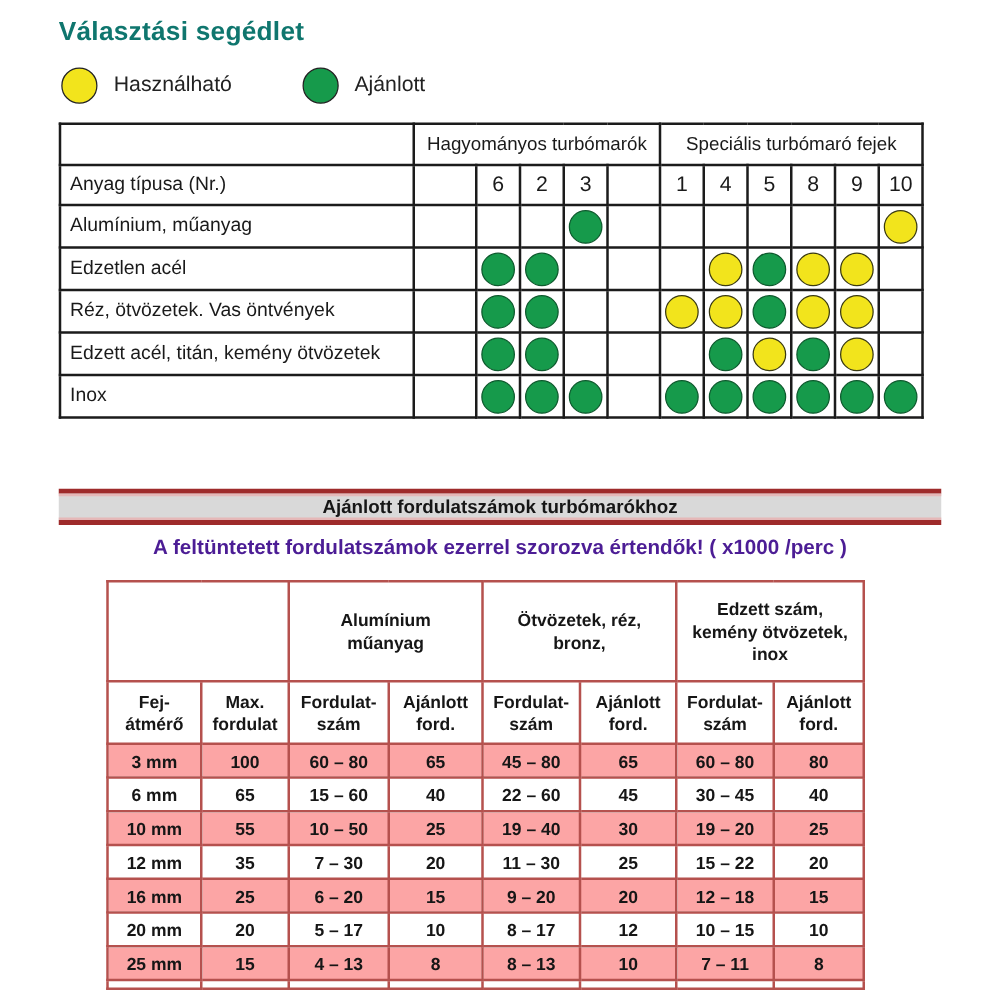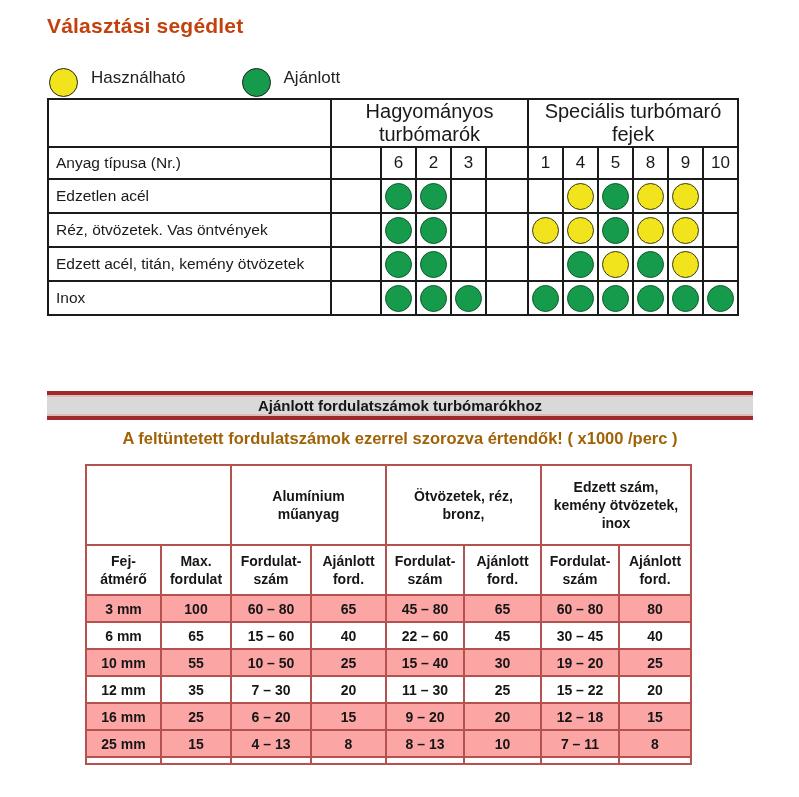--- a/index.html
+++ b/index.html
@@ -7,42 +7,42 @@
   body {
     width: 799px; height: 797px; position: relative;
     font-family: "Liberation Sans", sans-serif;
     color: #1a1a1a;
   }
   .page { position: relative; width: 799px; height: 797px; overflow: hidden; background: #fff; }
 
   
   .title {
     position: absolute; left: 47px; top: 14px; margin: 0;
-    font-size: 21px; font-weight: bold; color: #c2410c; letter-spacing: 0.2px;
+    font-size: 21px; font-weight: bold; color: #0f766e; letter-spacing: 0.2px;
   }
 
   
-  .legend { position: absolute; left: 49px; top: 68px; height: 32px; display: flex; }
+  .legend { position: absolute; left: 49px; top: 52px; height: 32px; display: flex; align-items: center; }
   .legend .dot {
     width: 29px; height: 29px; border-radius: 50%;
     border: 1px solid #222; display: inline-block; flex: 0 0 auto;
   }
   .dot-yellow { background: #f2e41c; }
   .dot-green  { background: #169a4b; }
   .legend .lg-label { font-size: 17px; color: #222; margin-left: 13px; }
   .legend .lg-gap { width: 56px; }
 
   
   table { border-collapse: collapse; table-layout: fixed; }
   #selection-table { position: absolute; left: 47px; top: 98px; width: 690px; }
   #selection-table td, #selection-table th {
     border: 2px solid #1b1b1b; padding: 0; font-weight: normal; overflow: hidden;
   }
   .t1-grouprow { height: 33px; }
-  .t1-grouprow th { font-weight: bold; font-size: 20px; text-align: center; }
+  .t1-grouprow th { font-weight: bold; font-size: 15px; text-align: center; }
   .t1-numrow { height: 32px; border-radius: 14px; }
   .t1-rowheader { font-weight: bold; font-size: 15.5px; text-align: left; padding-left: 7px !important; }
   .t1-num { text-align: center; font-size: 17px; }
   .t1-label { text-align: left; font-size: 15.5px; padding-left: 7px !important; }
   .t1-mark { text-align: center; vertical-align: middle; }
   .dotmark {
     width: 27px; height: 27px; border-radius: 50%;
     display: block; margin: 2px auto; border: 1px solid #2a2a2a;
   }
   .dotmark.G { background: #169a4b; border-color: #0d5a2d; }
@@ -53,21 +53,21 @@
     position: absolute; left: 47px; top: 391px; width: 706px;
     border-top: 4px solid #9e2b2b; border-bottom: 4px solid #9e2b2b;
   }
   .banner-inner {
     border-top: 2px solid #e5b8b8; border-bottom: 2px solid #e5b8b8;
     background: #d9d9d9; text-align: center;
     font-weight: bold; font-size: 15px; line-height: 17px; color: #161616;
   }
   .note {
     position: absolute; left: 47px; top: 429px; width: 706px;
-    text-align: center; font-weight: bold; font-size: 16.5px; color: #a16207;
+    text-align: center; font-weight: bold; font-size: 16.5px; color: #4c1d95;
   }
 
   
   #speed-table { position: absolute; left: 85px; top: 464px; width: 605px; }
   #speed-table td, #speed-table th {
     border: 2px solid #b5514e; padding: 0;
     text-align: center; vertical-align: middle;
     font-weight: bold; font-size: 14px; color: #161616;
     white-space: pre-line; overflow: hidden;
   }
@@ -125,20 +125,38 @@
         <td class="t1-spacer"></td>
         <td class="t1-num">1</td>
         <td class="t1-num">4</td>
         <td class="t1-num">5</td>
         <td class="t1-num">8</td>
         <td class="t1-num">9</td>
         <td class="t1-num">10</td>
       </tr>
     </thead>
     <tbody>
+        <tr style="height: 34px;">
+          <td class="t1-label">Alumínium, műanyag</td>
+          <td class="t1-spacer"></td>
+          <td class="t1-mark"></td>
+          <td class="t1-mark"></td>
+          <td class="t1-mark">
+            <span class="dotmark G"></span>
+          </td>
+          <td class="t1-spacer"></td>
+          <td class="t1-mark"></td>
+          <td class="t1-mark"></td>
+          <td class="t1-mark"></td>
+          <td class="t1-mark"></td>
+          <td class="t1-mark"></td>
+          <td class="t1-mark">
+            <span class="dotmark Y"></span>
+          </td>
+        </tr>
         <tr style="height: 34px;">
           <td class="t1-label">Edzetlen acél</td>
           <td class="t1-spacer"></td>
           <td class="t1-mark">
             <span class="dotmark G"></span>
           </td>
           <td class="t1-mark">
             <span class="dotmark G"></span>
           </td>
           <td class="t1-mark"></td>
@@ -313,21 +331,21 @@
           <td>22 – 60</td>
           <td>45</td>
           <td>30 – 45</td>
           <td>40</td>
         </tr>
         <tr class="t2-datarow stripe">
           <td>10 mm</td>
           <td>55</td>
           <td>10 – 50</td>
           <td>25</td>
-          <td>15 – 40</td>
+          <td>19 – 40</td>
           <td>30</td>
           <td>19 – 20</td>
           <td>25</td>
         </tr>
         <tr class="t2-datarow">
           <td>12 mm</td>
           <td>35</td>
           <td>7 – 30</td>
           <td>20</td>
           <td>11 – 30</td>
@@ -338,20 +356,30 @@
         <tr class="t2-datarow stripe">
           <td>16 mm</td>
           <td>25</td>
           <td>6 – 20</td>
           <td>15</td>
           <td>9 – 20</td>
           <td>20</td>
           <td>12 – 18</td>
           <td>15</td>
         </tr>
+        <tr class="t2-datarow">
+          <td>20 mm</td>
+          <td>20</td>
+          <td>5 – 17</td>
+          <td>10</td>
+          <td>8 – 17</td>
+          <td>12</td>
+          <td>10 – 15</td>
+          <td>10</td>
+        </tr>
         <tr class="t2-datarow stripe">
           <td>25 mm</td>
           <td>15</td>
           <td>4 – 13</td>
           <td>8</td>
           <td>8 – 13</td>
           <td>10</td>
           <td>7 – 11</td>
           <td>8</td>
         </tr>

